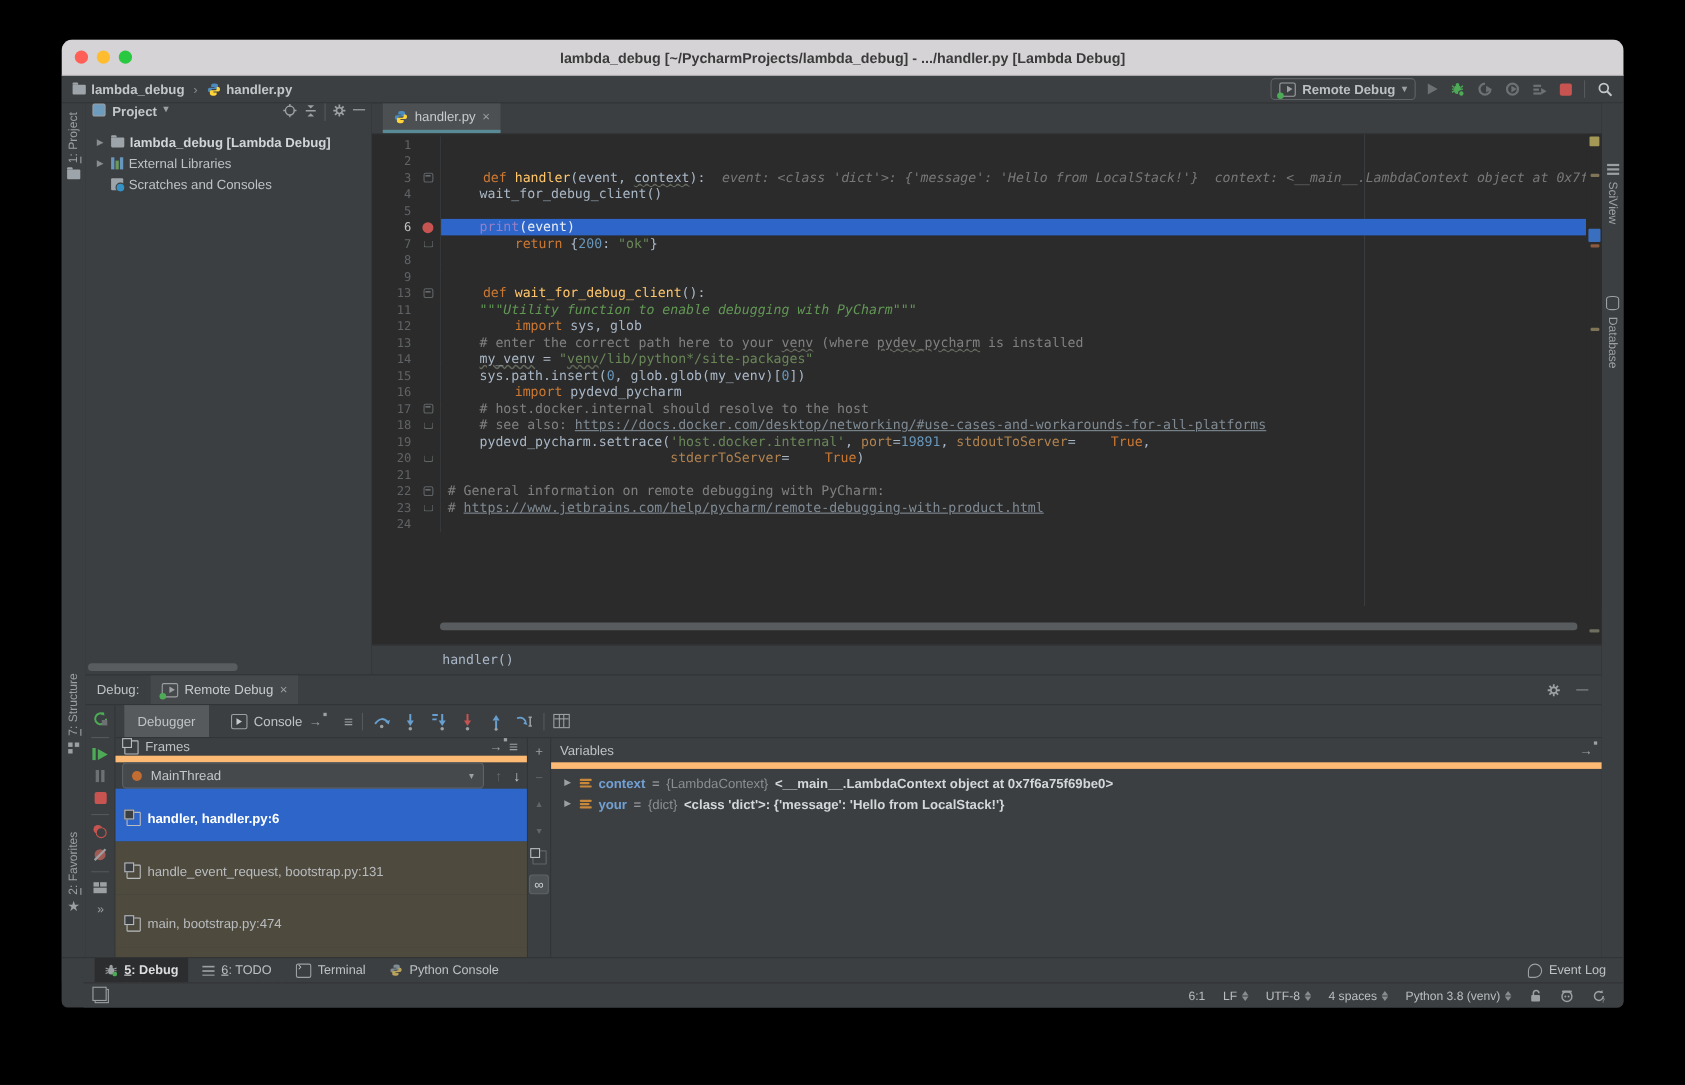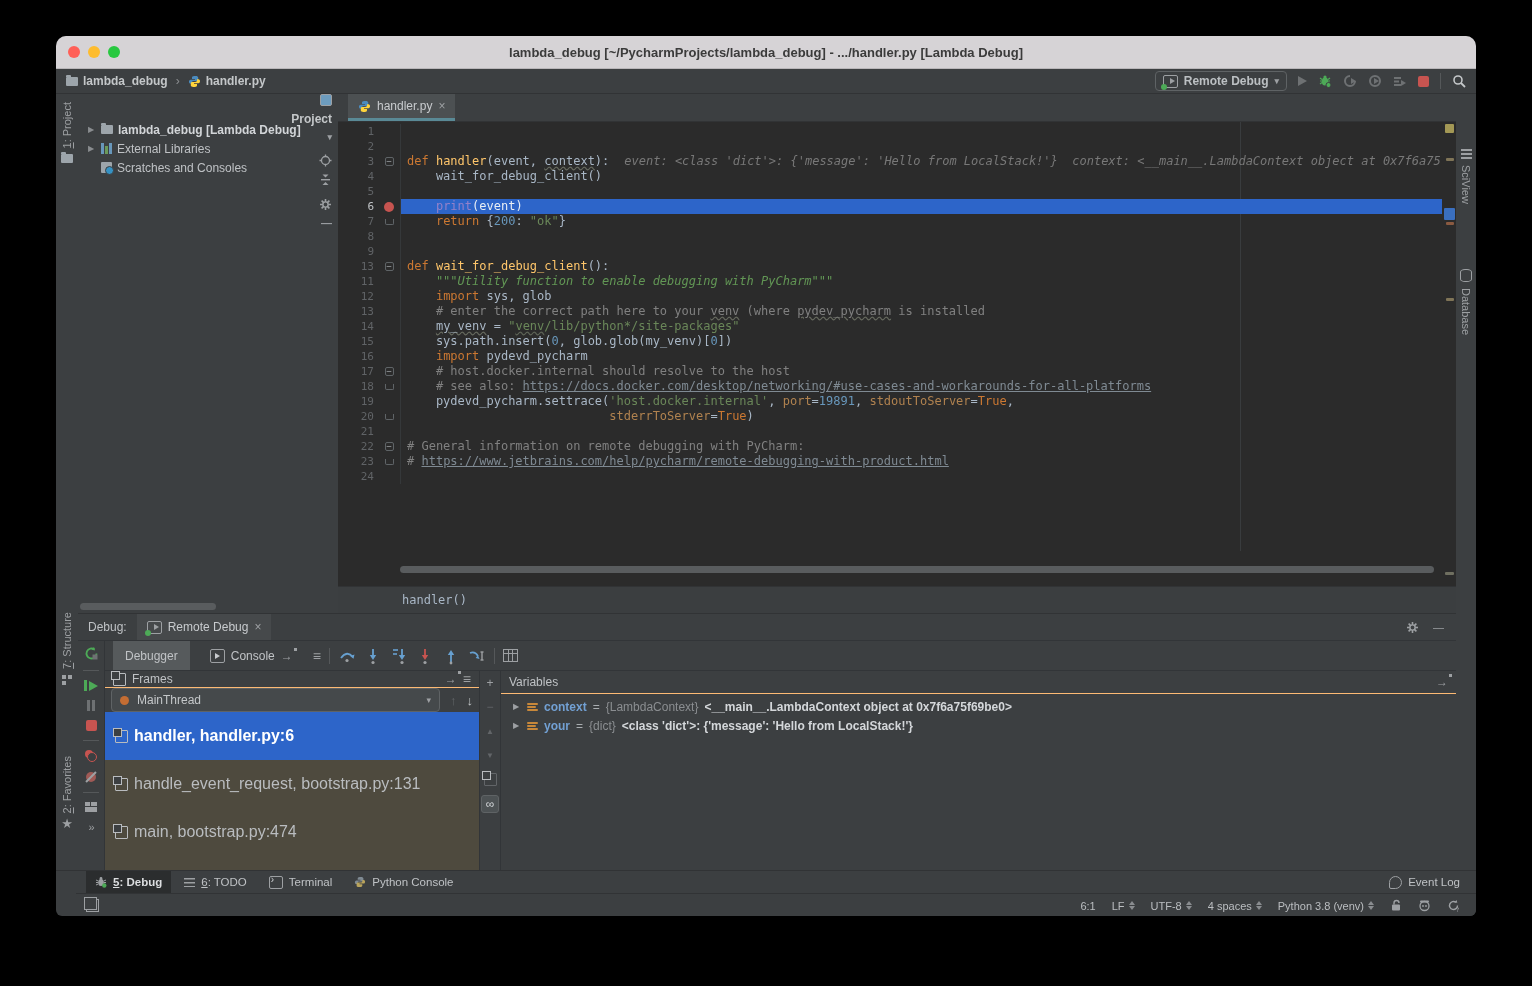--- a/index.html
+++ b/index.html
@@ -48,21 +48,21 @@
       linear-gradient(#9da0a3,#9da0a3) 0 6px/4px 4px no-repeat;}
   .mini-star{color:#9da0a3;font-size:13px;line-height:10px;}
   .mini-db{width:10px;height:11px;border:1px solid #9da0a3;border-radius:5px/3px;position:relative;}
   .mini-cells{width:11px;height:10px;background:
       linear-gradient(#9da0a3,#9da0a3) 0 0/11px 2px no-repeat,
       linear-gradient(#9da0a3,#9da0a3) 0 4px/11px 2px no-repeat,
       linear-gradient(#9da0a3,#9da0a3) 0 8px/11px 2px no-repeat;}
 
   
   .project{position:absolute;left:22px;top:58px;width:260px;height:519px;background:#3c3f41;border-right:1px solid #313335;}
-  .proj-head{height:26px;display:flex;align-items:flex-end;padding:0 6px;color:#c4c7c9;font-size:12px;font-weight:bold;gap:6px;flex-direction:column;}
+  .proj-head{height:26px;display:flex;align-items:flex-start;padding:0 6px;color:#c4c7c9;font-size:12px;font-weight:bold;gap:6px;}
   .proj-head .spacer{flex:1;}
   .phicon{color:#9da0a3;}
   .panel-ic{width:12px;height:12px;background:#6d9cbe;border:1px solid #9da0a3;border-radius:2px;box-sizing:border-box;}
   .tree{font-size:12px;color:#bfc2c5;}
   .tree-row{height:19px;display:flex;align-items:center;gap:5px;padding-left:8px;}
   .tree-arrow{color:#8a8d90;font-size:8px;width:10px;text-align:center;}
   .tree-bold{font-weight:bold;color:#d2d5d8;}
   .libs-ic{display:flex;gap:1px;align-items:flex-end;height:11px;}
   .libs-ic i{display:block;width:3px;background:#6897bb;}
   .libs-ic i:nth-child(1){height:11px;} .libs-ic i:nth-child(2){height:8px;background:#6a9a5b;} .libs-ic i:nth-child(3){height:11px;}
@@ -82,21 +82,21 @@
   .cl{display:flex;height:15px;white-space:pre;}
   .gut{width:36px;text-align:right;color:#606366;font-size:11px;padding-right:4px;flex:none;}
   .foldcol{width:22px;flex:none;display:flex;align-items:center;justify-content:center;border-right:1px solid #35383a;}
   .ct{flex:1;color:#a9b7c6;padding-left:6px;}
   .cl.exec .ct{background:#2d65c9;color:#e8eef5;}
   .cl.exec .gut{color:#c0c3c6;}
   .bpdot{width:10px;height:10px;border-radius:50%;background:#c75450;}
   .fm{width:9px;height:9px;box-sizing:border-box;border:1px solid #5f6467;border-radius:2px;background:#2b2b2b;color:#9da0a3;
       font-size:9px;line-height:6px;text-align:center;}
   .fme{border-top:none;border-radius:0 0 2px 2px;height:6px;}
-  .k{color:#cc7832;} .f{color:#ffc66b;} .p{color:inherit;} .s{color:#6a8759;} .c{color:#808080;}
+  .k{color:#cc7832;margin-left:32px;} .f{color:#ffc66b;} .p{color:inherit;} .s{color:#6a8759;} .c{color:#808080;}
   .d{color:#629755;font-style:italic;} .n{color:#6897bb;} .b{color:#9381c9;} .a{color:#b0824f;}
   .l{color:#7f8a93;text-decoration:underline;}
   .w{text-decoration-line:underline;text-decoration-style:wavy;text-decoration-color:#666a5e;}
   .s.w{text-decoration-color:#5e6557;}
   .hint{color:#787878;font-style:italic;margin-left:15px;}
   .estripe{position:absolute;right:0;top:28px;width:14px;bottom:62px;background:#2b2b2b;}
   .emark{position:absolute;right:2px;border-radius:1px;}
   .hscroll{position:absolute;left:62px;right:22px;bottom:40px;height:7px;border-radius:4px;background:#595c5e;}
   .crumbbar{position:absolute;left:0;right:0;bottom:0;height:26px;background:#3b3e40;border-top:1px solid #313335;
             display:flex;align-items:center;padding-left:64px;color:#a9b7c6;font-family:"DejaVu Sans Mono",monospace;font-size:12px;}
@@ -108,29 +108,29 @@
   .dhead-right{margin-left:auto;display:flex;align-items:center;gap:14px;padding-right:12px;color:#9da0a3;}
   .dmain{position:absolute;left:0;right:0;top:27px;bottom:0;display:flex;}
   .dstrip{width:26px;border-right:1px solid #323538;display:flex;flex-direction:column;align-items:center;padding-top:5px;gap:9px;}
   .dsep{width:16px;height:1px;background:#55585a;}
   .dright{flex:1;display:flex;flex-direction:column;min-width:0;}
   .dtoolbar{height:29px;display:flex;align-items:center;border-bottom:1px solid #323538;padding-left:8px;gap:8px;}
   .dbtab{height:29px;display:flex;align-items:center;gap:6px;padding:0 12px;color:#c0c3c6;font-size:12px;}
   .dbtab.active{background:#565a5c;}
   .dbody{flex:1;display:flex;min-height:0;}
   .frames{width:374px;display:flex;flex-direction:column;border-right:1px solid #323538;}
-  .pane-head{height:22px;display:flex;align-items:center;gap:6px;padding:0 8px;font-size:12px;color:#bfc2c5;border-bottom:1px solid #fdba74;}
+  .pane-head{height:22px;display:flex;align-items:center;gap:6px;padding:0 8px;font-size:12px;color:#bfc2c5;border-bottom:6px solid #fdba74;}
   .pane-head .spacer{flex:1;}
   .threadrow{height:31px;display:flex;align-items:center;gap:10px;padding:0 6px;}
   .threadsel{flex:1;height:22px;border:1px solid #5f6365;border-radius:4px;background:#45494b;display:flex;align-items:center;gap:8px;
              padding:0 8px;color:#c4c7c9;font-size:12px;}
   .tdot{width:9px;height:9px;border-radius:50%;background:#c46d33;}
   .threadsel .caret{margin-left:auto;}
   .navarrow{font-size:13px;}
-  .frow{height:20px;display:flex;align-items:center;gap:6px;padding:14px 10px;font-size:16px;color:#b9bcbf;}
+  .frow{height:20px;display:flex;align-items:flex-end;gap:6px;padding:14px 10px;font-size:12px;color:#b9bcbf;}
   .frow.selected{background:#2d65c9;color:#fff;font-weight:bold;}
   .frow.library{background:#4e4a3e;}
   .fr-ic{width:11px;height:11px;border:1px solid #b9bcbf;border-radius:1px;position:relative;flex:none;}
   .fr-ic::before{content:"";position:absolute;left:-3px;top:-3px;width:7px;height:7px;border:1px solid #b9bcbf;background:#3c3f41;}
   .frow.selected .fr-ic,{border-color:#fff;}
   .midstrip{width:20px;border-right:1px solid #323538;display:flex;flex-direction:column;align-items:center;padding-top:4px;gap:8px;
             color:#9da0a3;font-size:12px;}
   .mbtn{width:16px;height:16px;display:flex;align-items:center;justify-content:center;}
   .mbtn.dis{color:#626568;}
   .mbtn.sel{background:#4d5254;border:1px solid #5f6365;border-radius:3px;color:#d0d3d6;}

